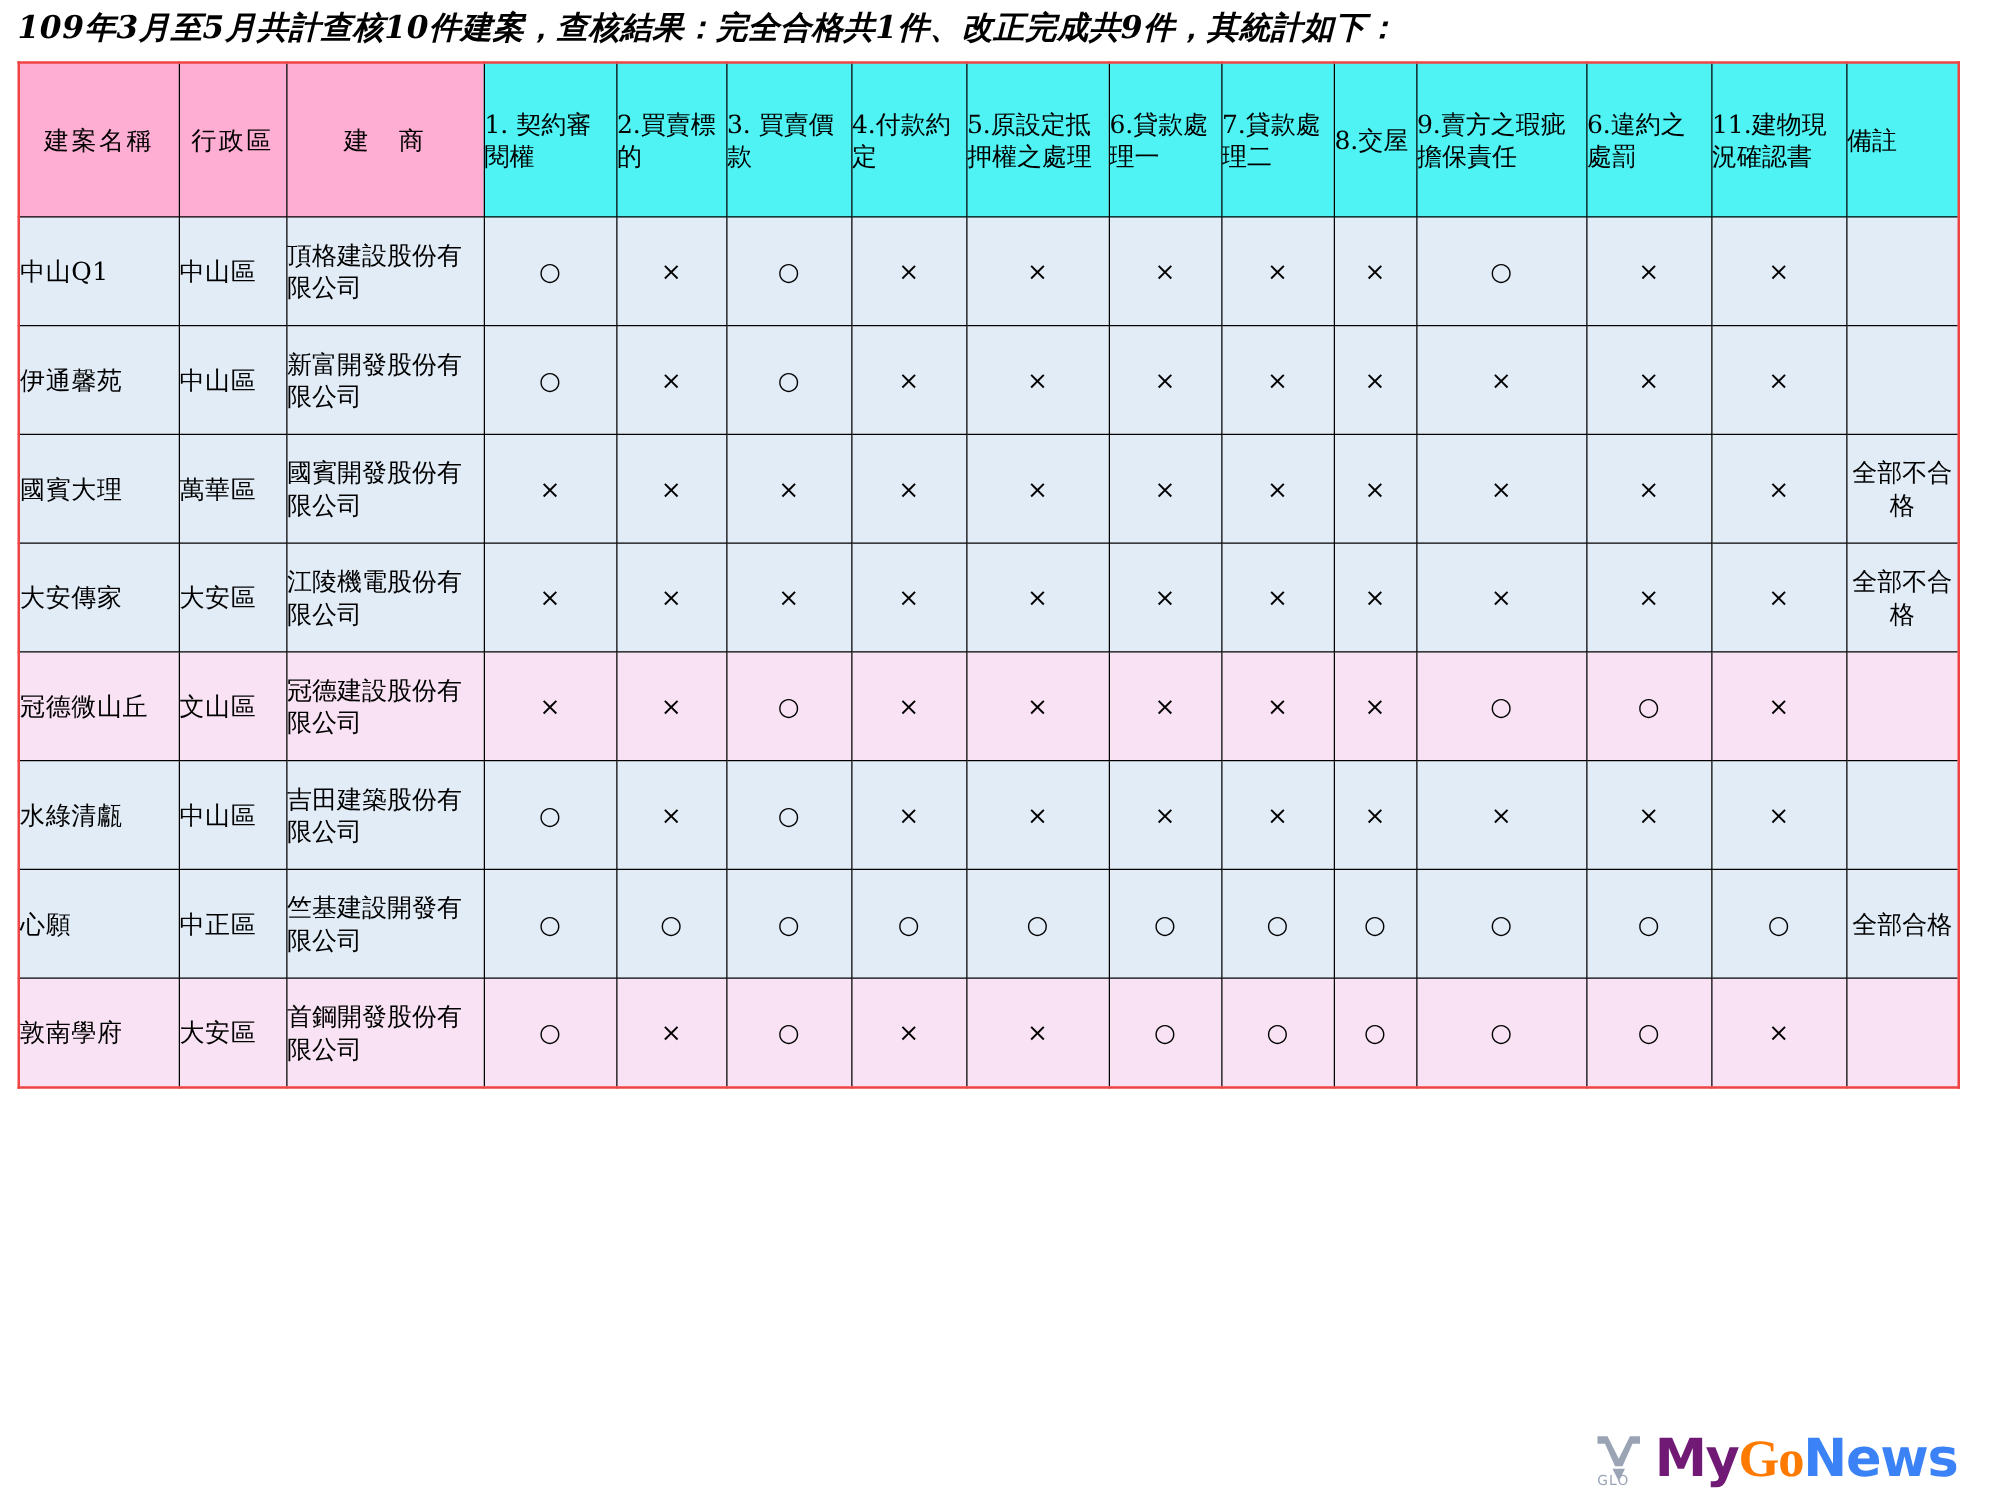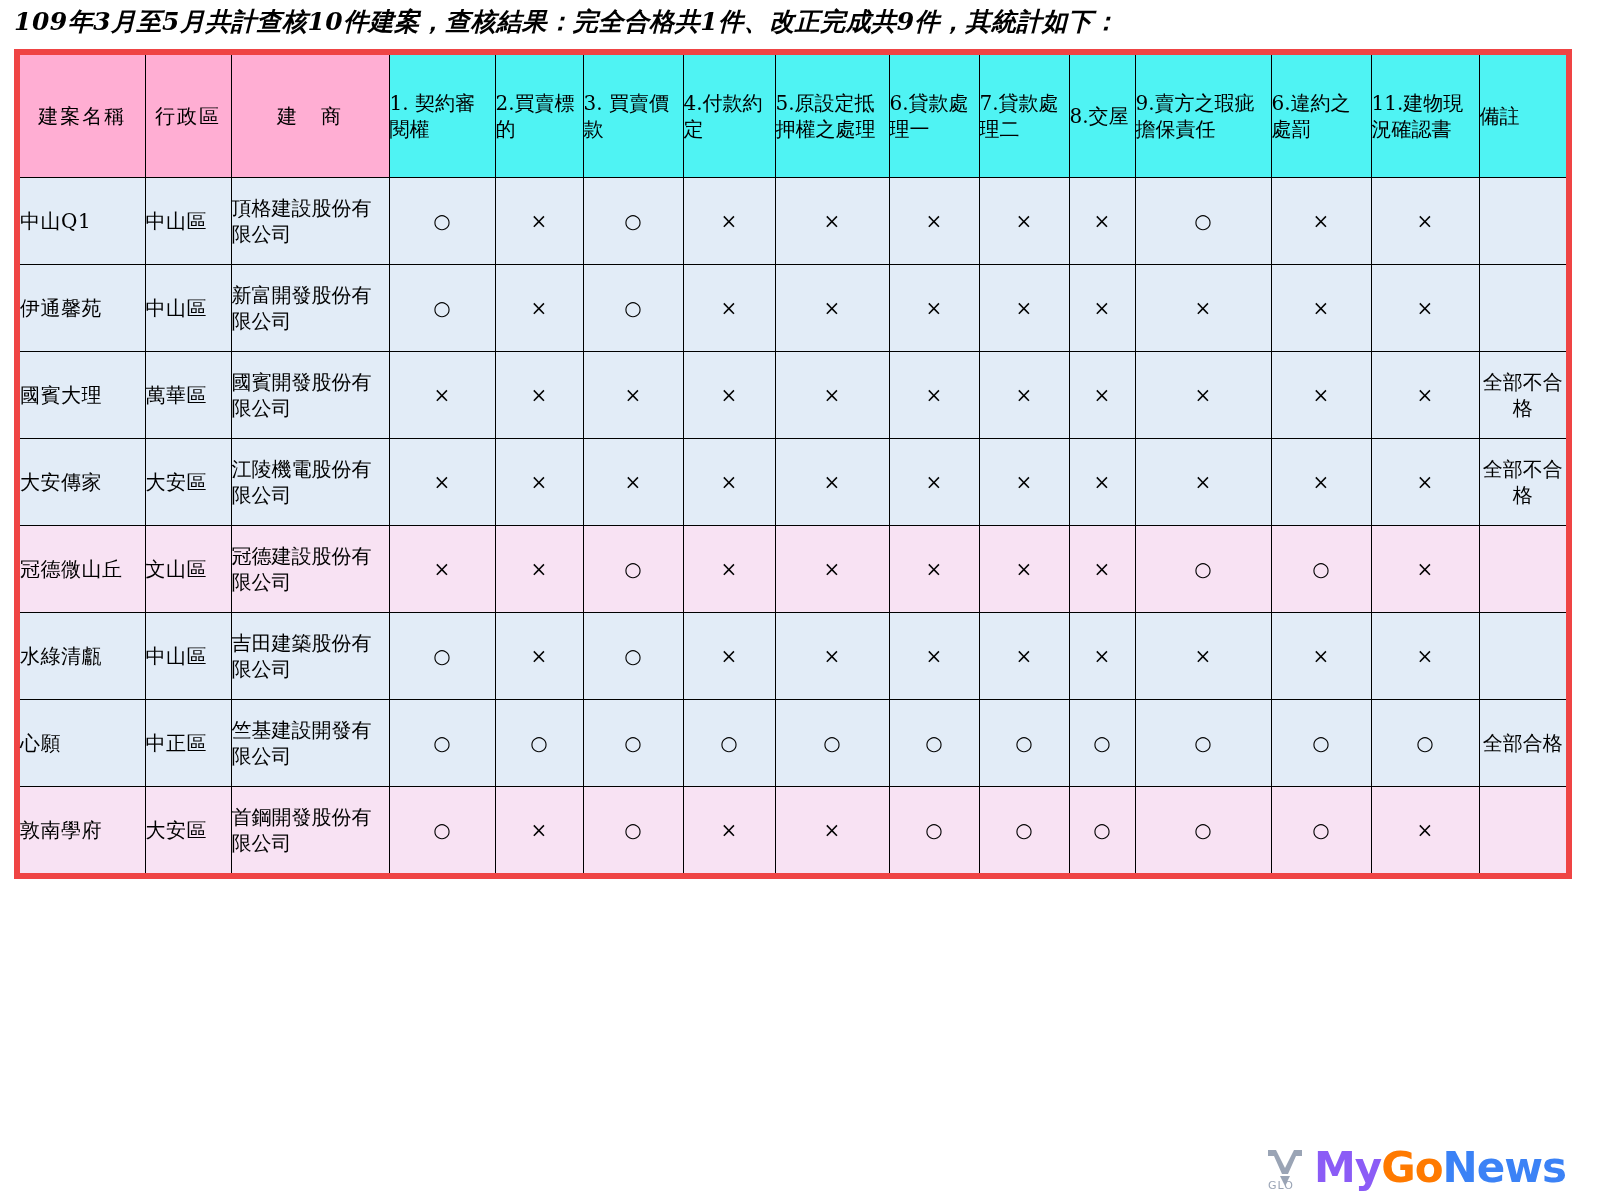--- a/index.html
+++ b/index.html
@@ -28,21 +28,21 @@
     line-height: 1.25;
     white-space: nowrap;
     margin: 0 0 12px 0;
     font-family: "DejaVu Serif", "Liberation Serif", serif;
     font-style: italic;
   }
   table.audit {
     border-collapse: collapse;
     table-layout: fixed;
     width: 1294px;
-    border: 6px solid #ef4444;
+    border: 2px solid #ef4444;
   }
   table.audit th, table.audit td {
     border: 1px solid #000000;
     padding: 0;
     vertical-align: middle;
     font-size: 20px;
     line-height: 1.32;
     font-family: "DejaVu Serif", "Liberation Serif", serif;
   }
   
@@ -104,22 +104,22 @@
     width: 46px;
     height: 44px;
   }
   .wm-logo svg { display: block; }
   .wm-text {
     font-family: "DejaVu Sans", "Liberation Sans", sans-serif;
     font-size: 42px;
     font-weight: bold;
     letter-spacing: -1px;
   }
-  .wm-my { color: #8b5cf6; }
-  .wm-go { color: #ff7a00; }
+  .wm-my { color: #701a75; }
+  .wm-go { color: #ff7a00; font-family: Liberation Serif, serif; }
   .wm-news { color: #3b82f6; }
   .glo {
     position: absolute;
     left: 6px;
     bottom: -2px;
     font-family: "DejaVu Sans", "Liberation Sans", sans-serif;
     font-size: 11px;
     color: #9aa4b5;
     letter-spacing: 1px;
   }

